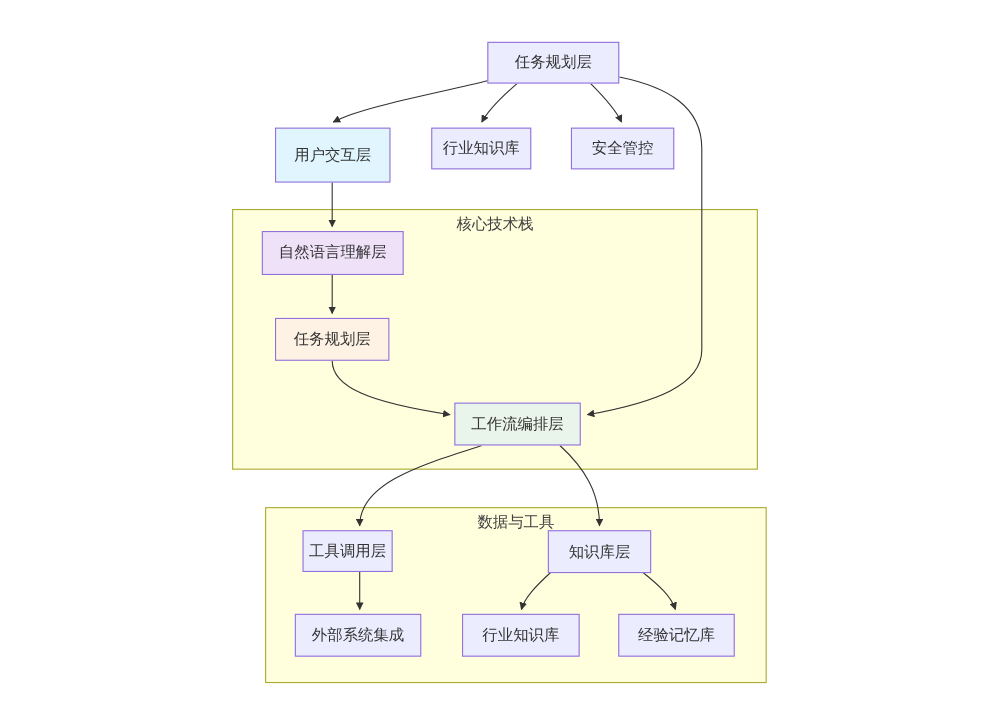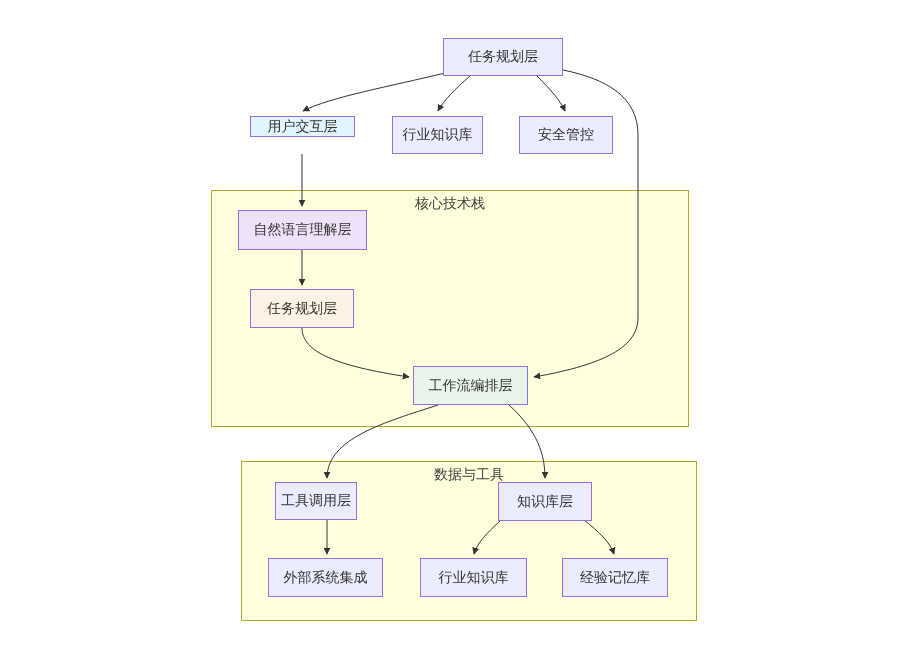--- a/index.html
+++ b/index.html
@@ -83,21 +83,21 @@
     <path class="edge" marker-end="url(#arrow)" d="M509 405 C 532 426, 545 448, 545 478"></path>
     <path class="edge" marker-end="url(#arrow)" d="M327 520 L327 554"></path>
     <path class="edge" marker-end="url(#arrow)" d="M501 520 C 487 533, 477 543, 474 554"></path>
     <path class="edge" marker-end="url(#arrow)" d="M584 520 C 599 532, 610 542, 614 554"></path>
   </svg>
 
   <div class="node" style="left:443px; top:38px; width:120px; height:38px;">
     <span>任务规划层</span>
   </div>
 
-  <div class="node fill-blue" style="left:250px; top:116px; width:105px; height:21px;align-items:center;">
+  <div class="node fill-blue" style="left:250px; top:116px; width:105px; height:50px;align-items:center;">
     <span>用户交互层</span>
   </div>
 
   <div class="node" style="left:392px; top:116px; width:91px; height:38px;">
     <span>行业知识库</span>
   </div>
 
   <div class="node" style="left:519px; top:116px; width:94px; height:38px;">
     <span>安全管控</span>
   </div>

